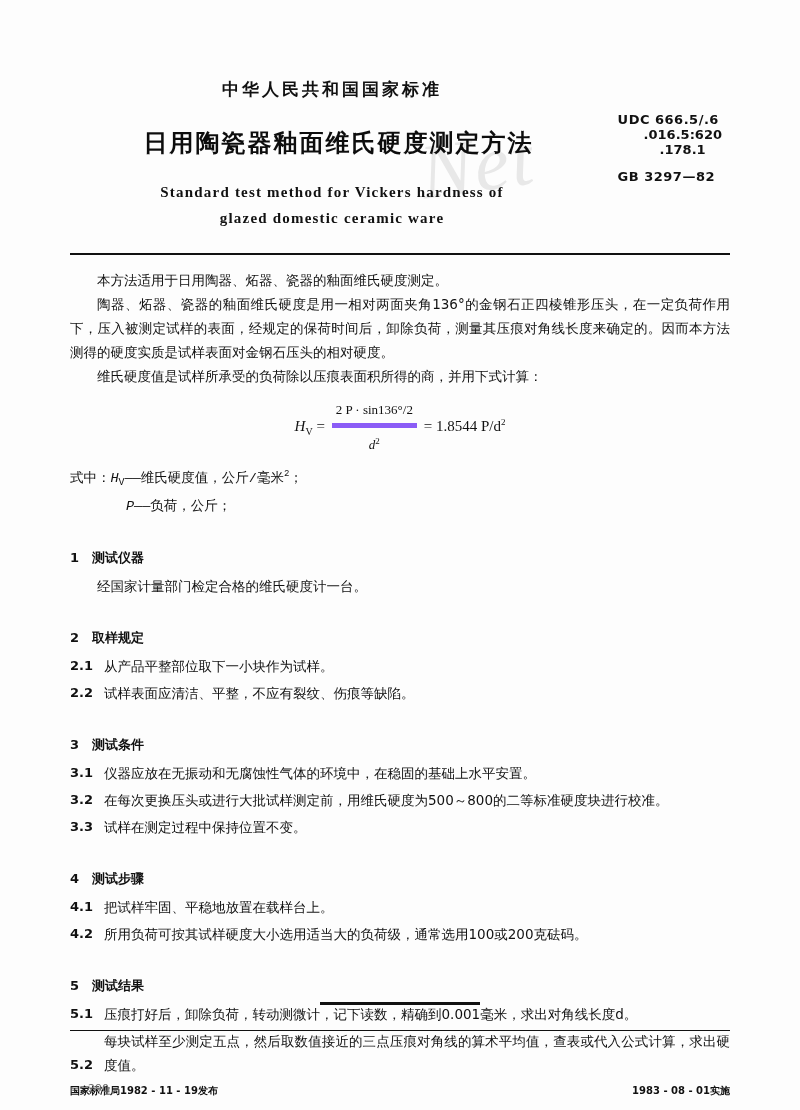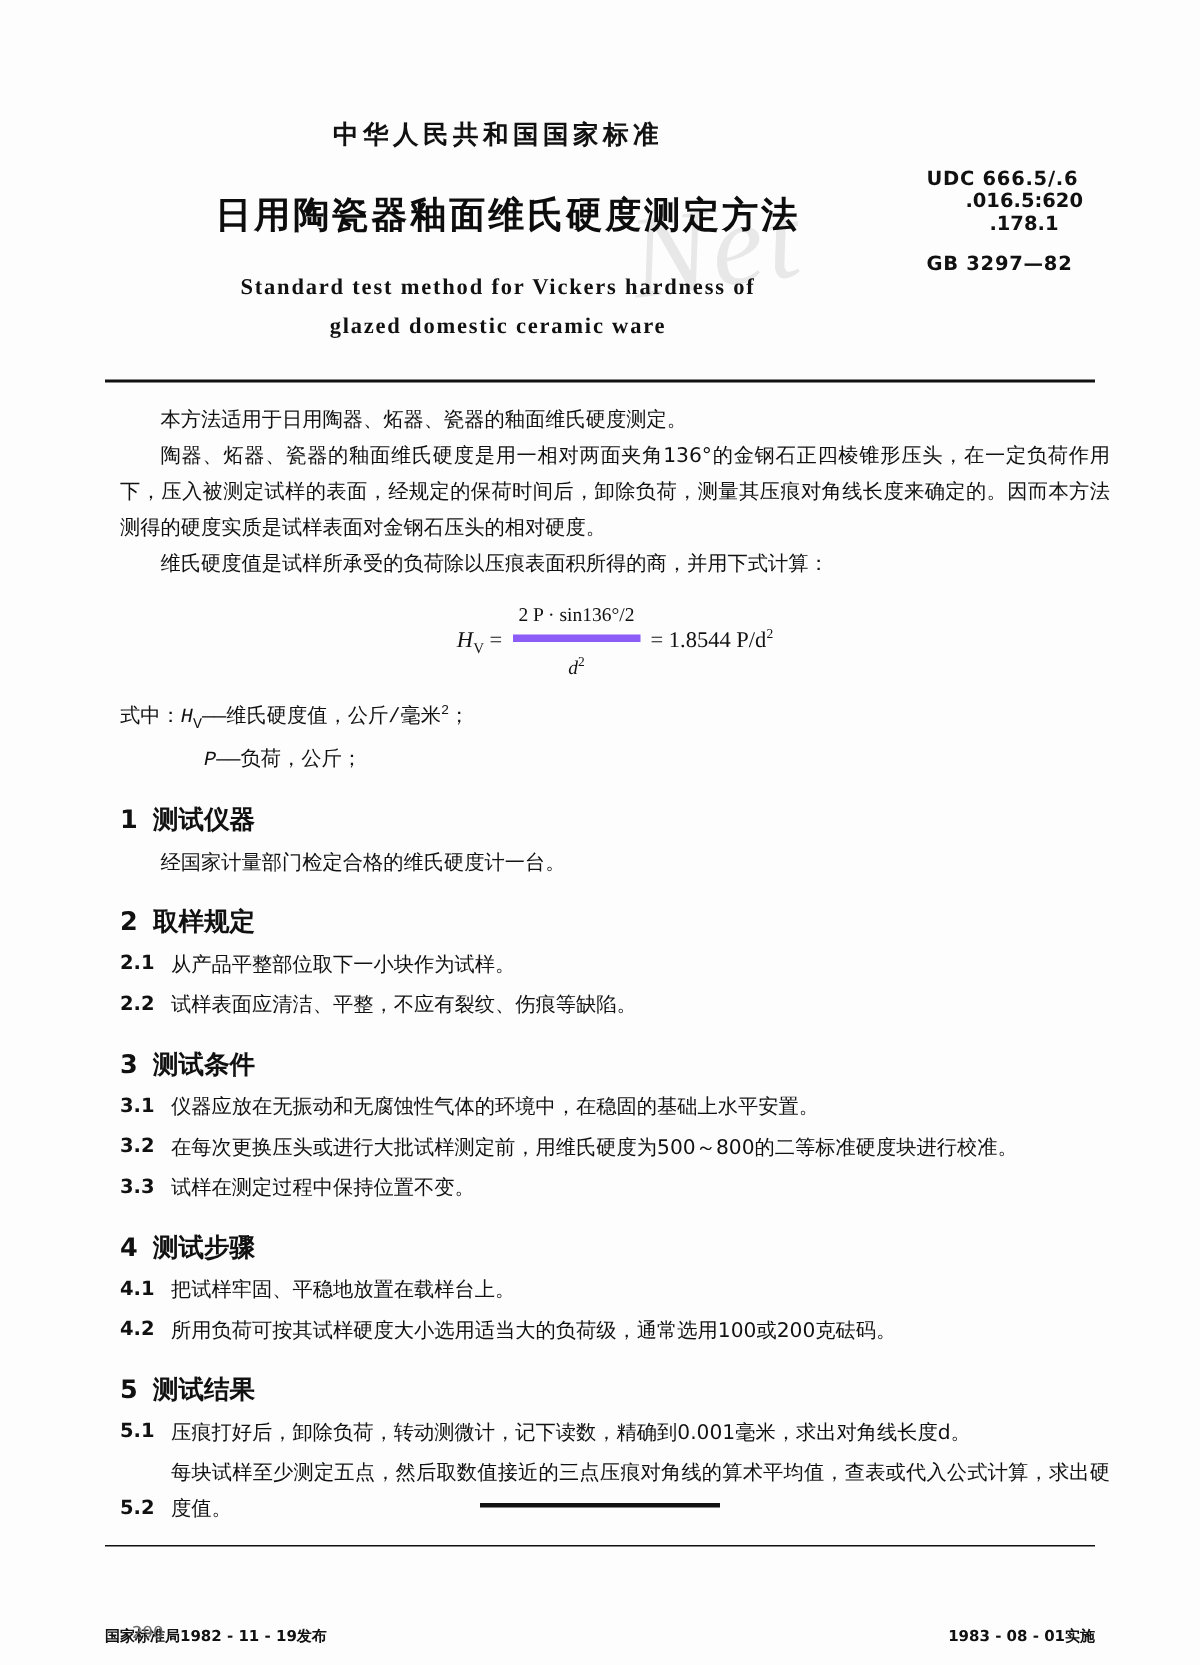--- a/index.html
+++ b/index.html
@@ -88,21 +88,21 @@
   }
   .rule-top {
     position: absolute;
     left: 70px;
     top: 253px;
     width: 660px;
     border-top: 2px solid #111;
   }
   .body-area {
     position: absolute;
-    left: 80px;
+    left: 70px;
     top: 268px;
     width: 660px;
     font-family: "DejaVu Sans", sans-serif;
     font-size: 13.5px;
     line-height: 24px;
     color: #111;
   }
   p.para {
     margin: 0;
     text-indent: 2em;
@@ -137,23 +137,23 @@
     margin-top: 2px;
     font-family: Liberation Mono, monospace;
   }
   .defline {
     margin: 0;
     line-height: 23px;
   }
   .defline.indent1 { padding-left: 0; }
   .defline.indent2 { padding-left: 56px; }
   .sec-head {
-    margin: 16px 0 4px 0;
-    font-family: "DejaVu Sans", sans-serif;
-    font-size: 17px;
+    margin: 28px 0 4px 0;
+    font-family: "DejaVu Sans", sans-serif;
+    font-size: 13px;
     font-weight: bold;
   }
   .sec-head .num {
     display: inline-block;
     width: 22px;
   }
   .item {
     margin: 3px 0;
     display: flex;
     align-items: flex-end;

